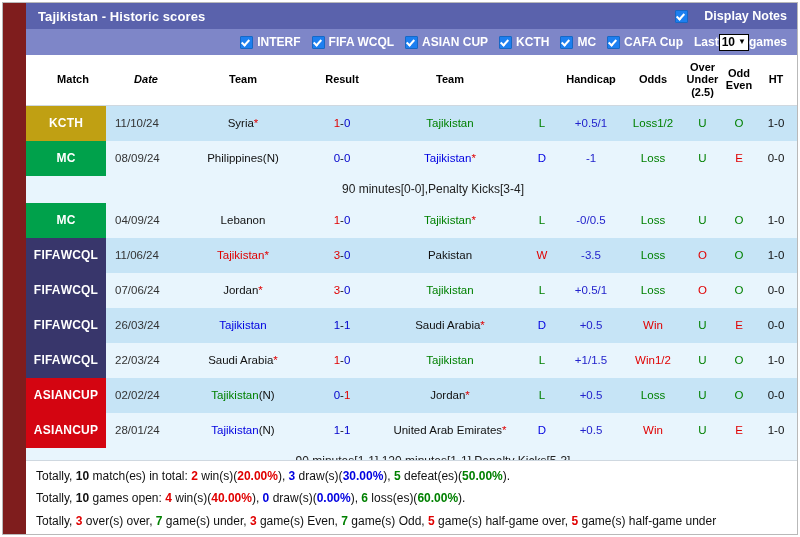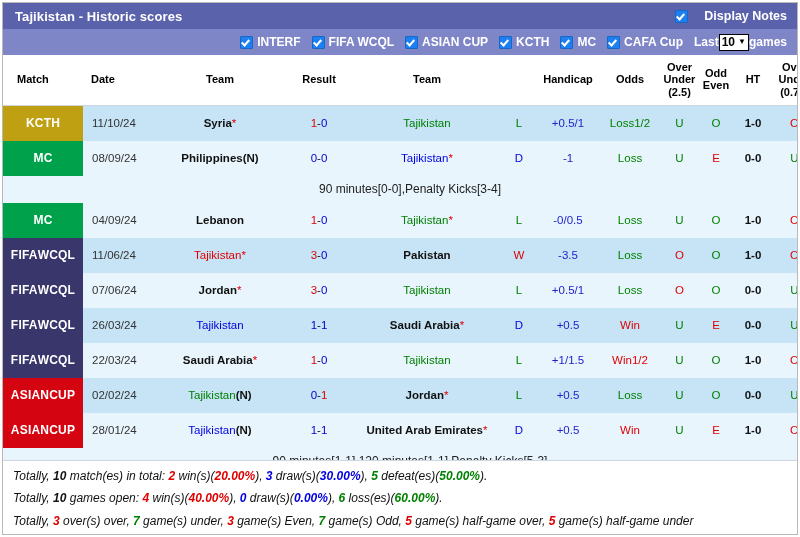--- a/index.html
+++ b/index.html
@@ -9,21 +9,21 @@
     background:#ffffff;
     font-family:"Liberation Sans","DejaVu Sans",sans-serif;
     font-size:12px;color:#111;
     -webkit-font-smoothing:antialiased;
   }
   #page{
     width:796px;height:533px;margin:2px;
     border:1px solid #b9b9b9;
     box-sizing:border-box;
     background:#7f1d1d;
-    display:flex;flex-direction:column;
+    display:flex;flex-direction:column;padding-left:23px;
   }
 
   
   .titlebar{
     height:26px;flex:0 0 26px;
     background:#5a62ac;
     color:#fff;
     display:flex;align-items:center;
     padding:0 10px 0 12px;
     font-weight:bold;font-size:13px;
@@ -66,22 +66,22 @@
   }
 
   
   .tablewrap{flex:1 1 auto;overflow:hidden;background:#fff;}
   table{border-collapse:collapse;width:100%;table-layout:fixed;}
   thead th{
     background:#fff;color:#000;font-weight:bold;font-size:11px;
     padding:6px 0 7px;vertical-align:middle;text-align:center;
     border-bottom:1px solid #cfd8e0;line-height:1.12;
   }
-  thead th.lead{text-align:left;padding-left:14px;}
-  thead th.date{text-align:left;padding-left:8px;}
+  thead th.lead{text-align:center;padding-left:14px;}
+  thead th.date{text-align:center;padding-left:8px;font-style:italic;}
   tbody td{
     font-size:11.5px;text-align:center;
     padding:0;height:35px;vertical-align:middle;
     line-height:1.15;
   }
   tr.r-odd td{background:#c6e4f6;}
   tr.r-even td{background:#e8f5fd;}
   tr.note td{background:#e8f5fd;height:27px;font-size:12px;color:#222;}
   td.date{text-align:left;padding-left:9px;color:#333;font-size:11.5px;}
 
@@ -94,34 +94,33 @@
   }
   .b-kcth{background:#c0a013;}
   .b-mc{background:#00a14b;}
   .b-fifa{background:#38366b;}
   .b-asian{background:#d40511;}
 
   
   .c-green{color:#008000;}
   .c-red{color:#e00000;}
   .c-blue{color:#0000e0;}
-  .c-black{color:#111;font-weight:bold;}
+  .c-black{color:#111;}
   .star{color:#e00000;}
   .hcap{color:#2222cc;}
 
   .score{font-weight:normal;}
   .s-h{color:#e00000;}
   .s-a{color:#0000cc;}
   .s-n{color:#111;}
 
   
   .footer{
     flex:0 0 auto;border-top:1px solid #cfd8e0;background:#fff;
     padding:4px 0 2px 8px;
-    font-style:italic;
   }
   .fline{font-size:12px;color:#111;padding:4px 0 4px 2px;line-height:1.2;}
   .fline b{font-weight:bold;}
   .f-red{color:#e00000;font-weight:bold;}
   .f-blue{color:#0000e0;font-weight:bold;}
   .f-green{color:#008000;font-weight:bold;}
   .f-dark{color:#111;font-weight:bold;}
 </style>
 </head>
 <body>

